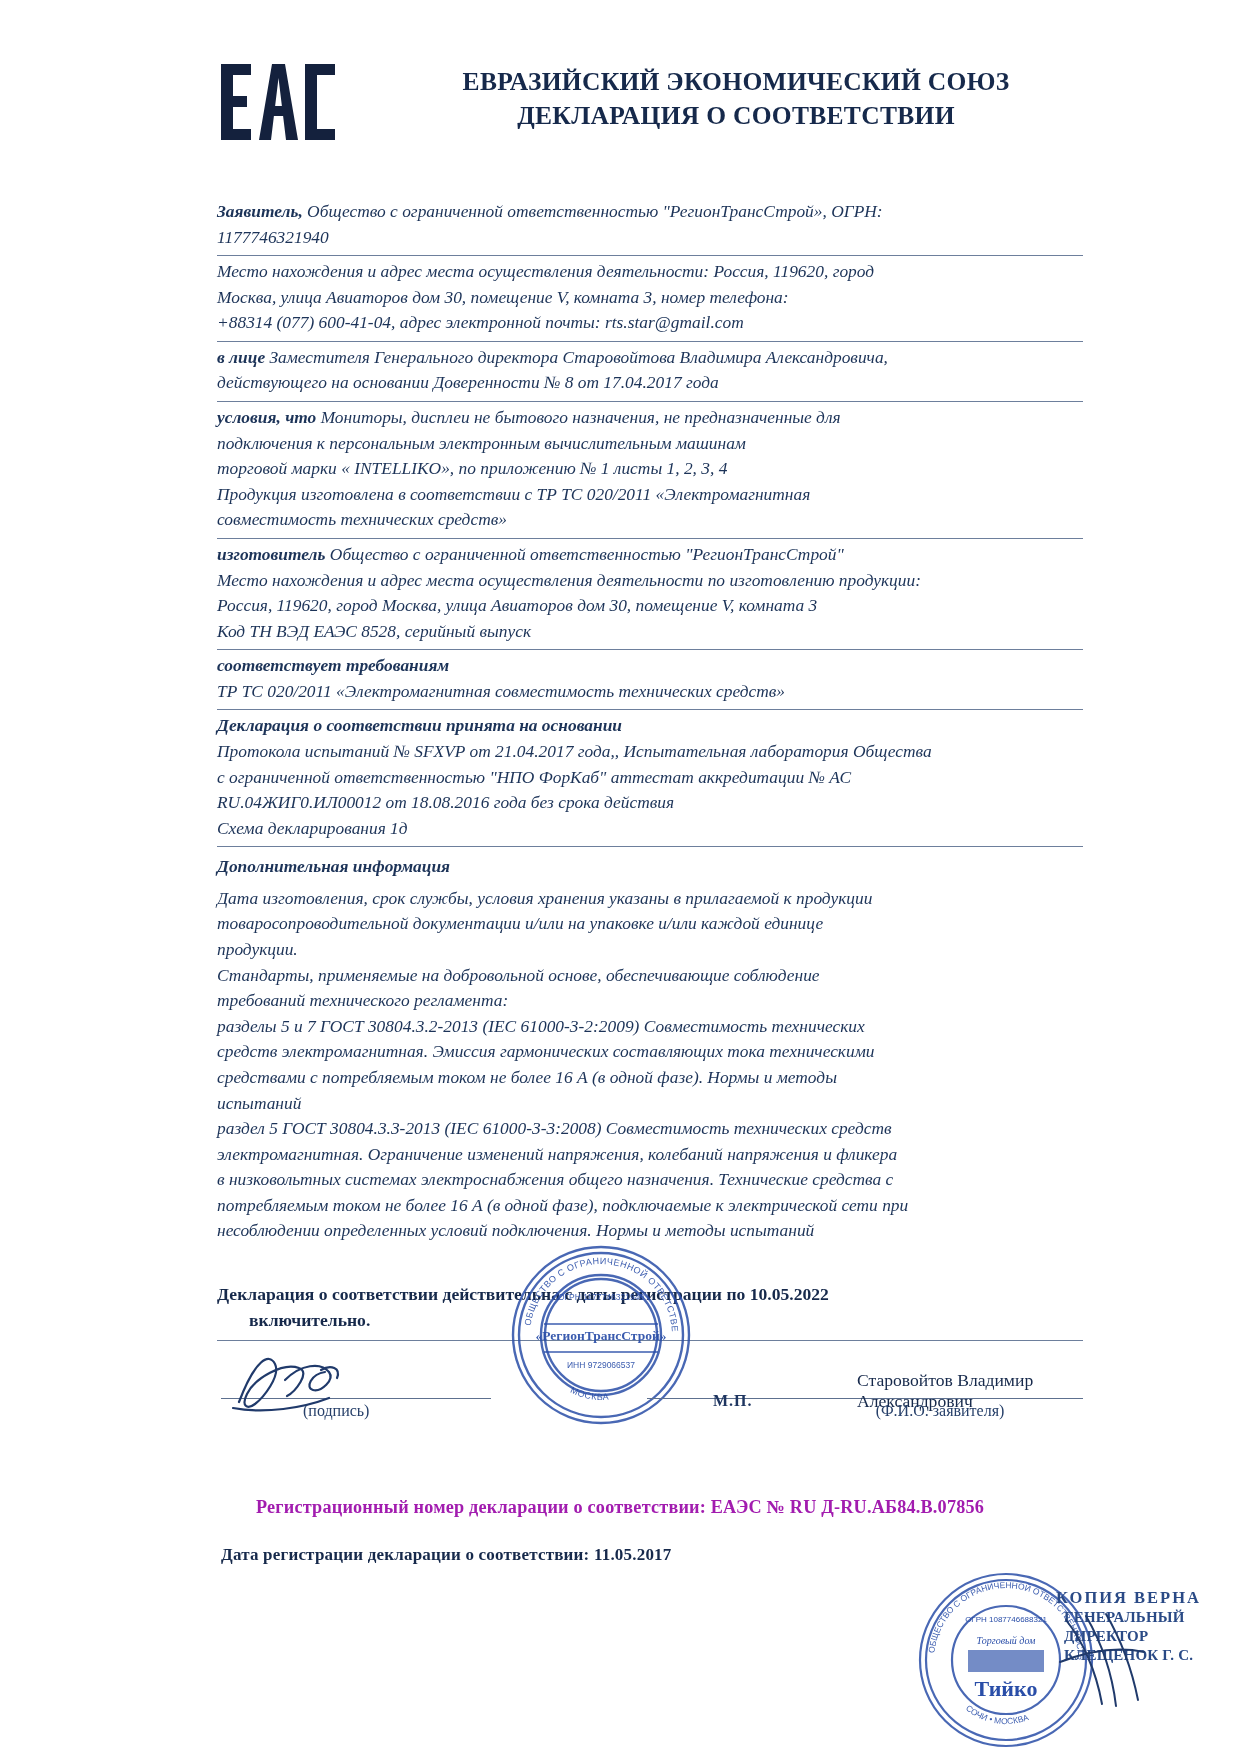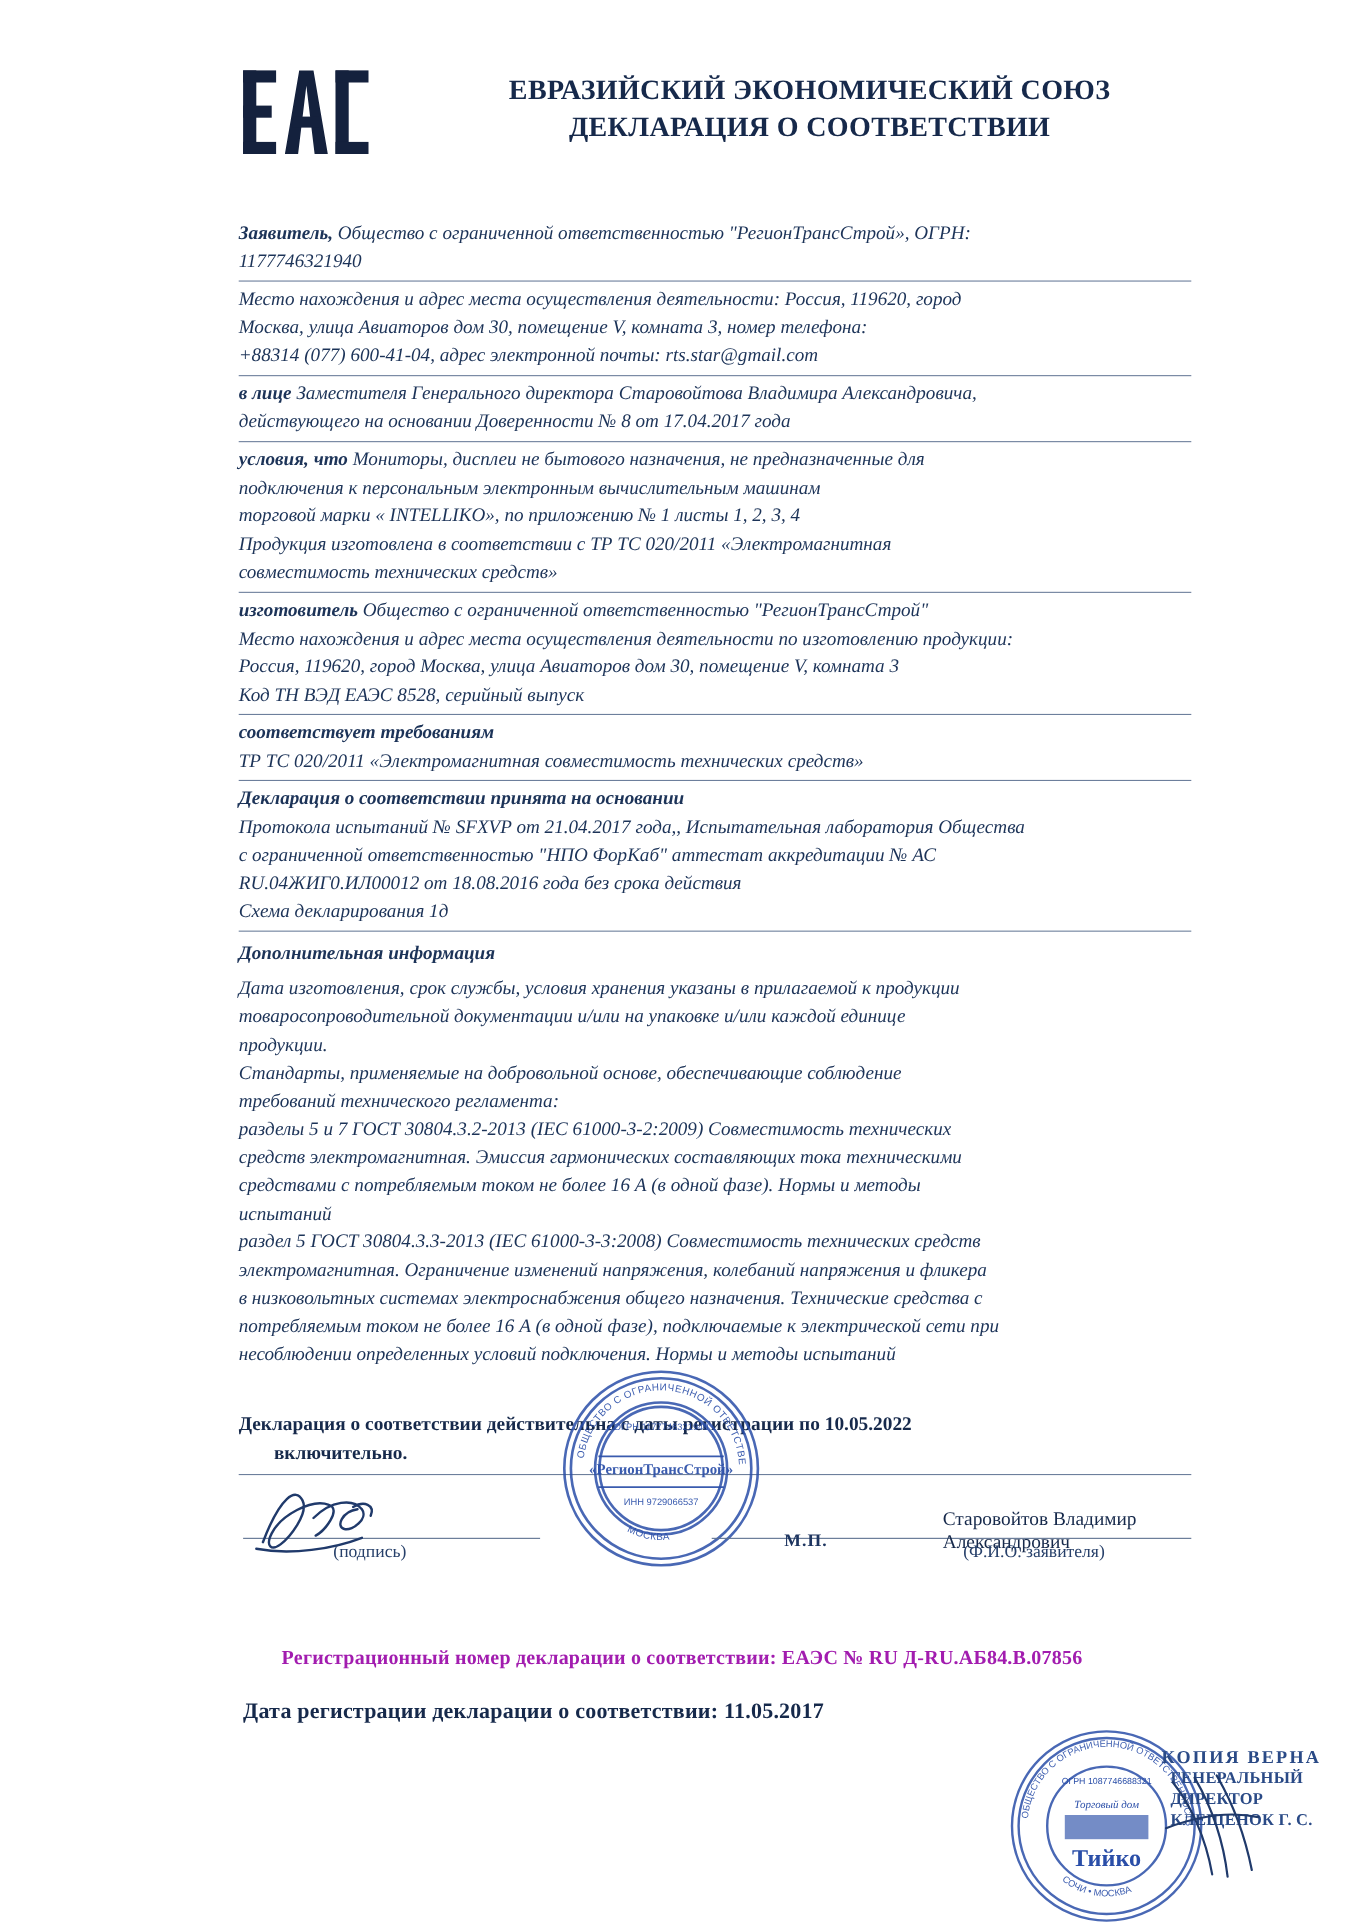--- a/index.html
+++ b/index.html
@@ -216,21 +216,21 @@
     font-size: 18.2px;
     font-weight: bold;
     color: #a21caf;
     letter-spacing: 0.2px;
     margin-left: 35px;
   }
   .reg-date {
     position: absolute;
     left: 205px;
     top: 1545px;
-    font-size: 20px;
+    font-size: 17px;
     font-weight: bold;
     color: #16294b;
     letter-spacing: 0.2px;
   }
 </style>
 </head>
 <body>
 
 <div class="page">
 

